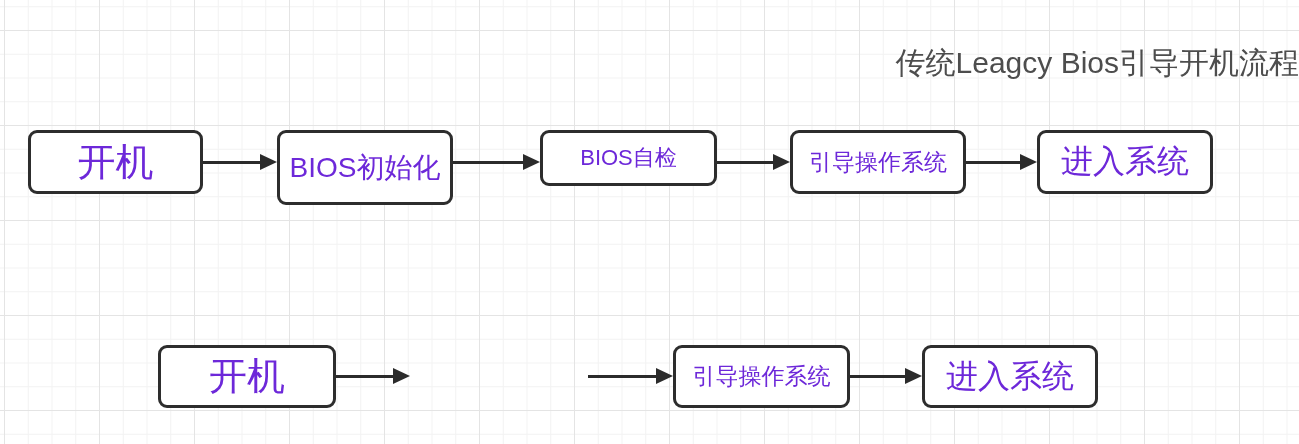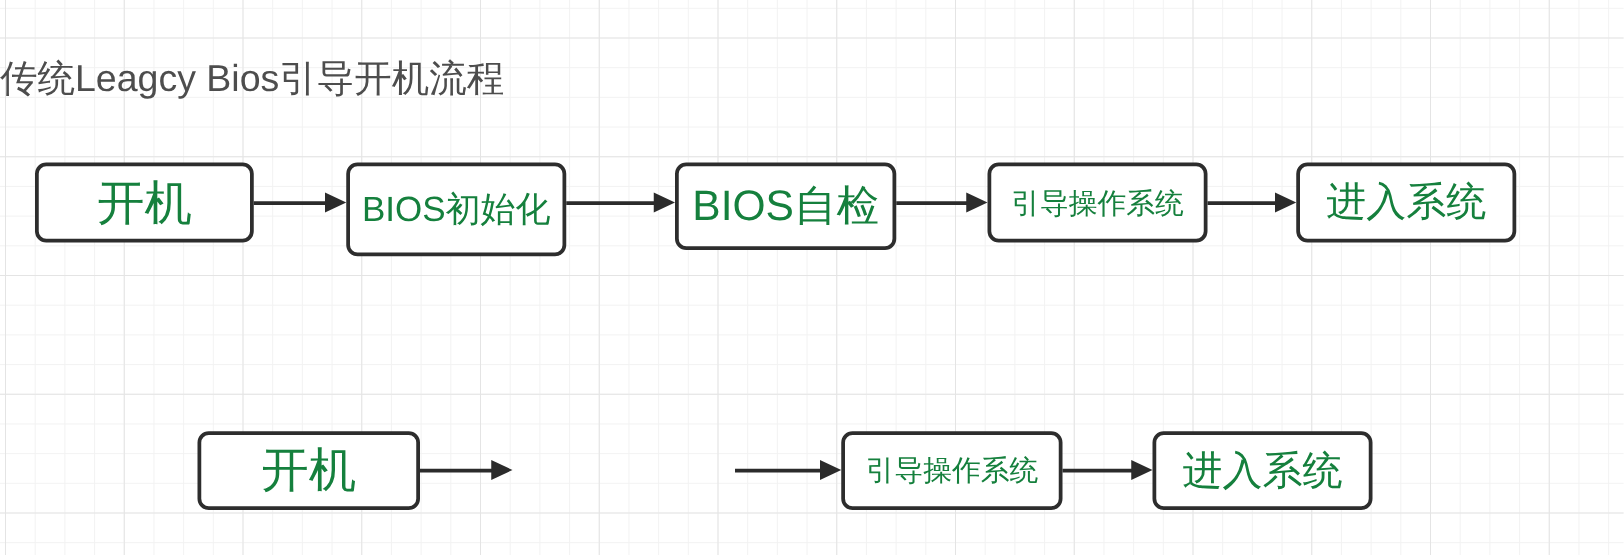--- a/index.html
+++ b/index.html
@@ -24,32 +24,32 @@
   }
   .flow-title {
     position: absolute;
     color: #4d4d4d;
     white-space: nowrap;
     font-weight: 400;
   }
   .flow-title.centered {
     left: 0;
     width: 1299px;
-    text-align: left;
+    text-align: right;
   }
   .node {
     position: absolute;
     box-sizing: border-box;
     background: #ffffff;
     border: 3px solid #2d2d2d;
     border-radius: 9px;
     display: flex;
     align-items: center;
     justify-content: center;
-    color: #15803d;
+    color: #6d28d9;
     white-space: nowrap;
   }
   .arrow {
     position: absolute;
     height: 16px;
   }
   .arrow .shaft {
     position: absolute;
     left: 0;
     right: 14px;
@@ -80,21 +80,21 @@
       <span class="shaft"></span>
       <span class="head"></span>
     </div>
 
   <div class="node" style="left:277px; top:130px; width:176px; height:75px; font-size:28px;">BIOS初始化</div>
   <div class="arrow" style="left:453px; top:154px; width:87px;">
       <span class="shaft"></span>
       <span class="head"></span>
     </div>
 
-  <div class="node" style="left:540px; top:130px; width:177px; height:70px; font-size:34px;">BIOS自检</div>
+  <div class="node" style="left:540px; top:130px; width:177px; height:56px; font-size:22px;">BIOS自检</div>
   <div class="arrow" style="left:717px; top:154px; width:73px;">
       <span class="shaft"></span>
       <span class="head"></span>
     </div>
 
   <div class="node" style="left:790px; top:130px; width:176px; height:64px; font-size:23px;">引导操作系统</div>
   <div class="arrow" style="left:966px; top:154px; width:71px;">
       <span class="shaft"></span>
       <span class="head"></span>
     </div>

